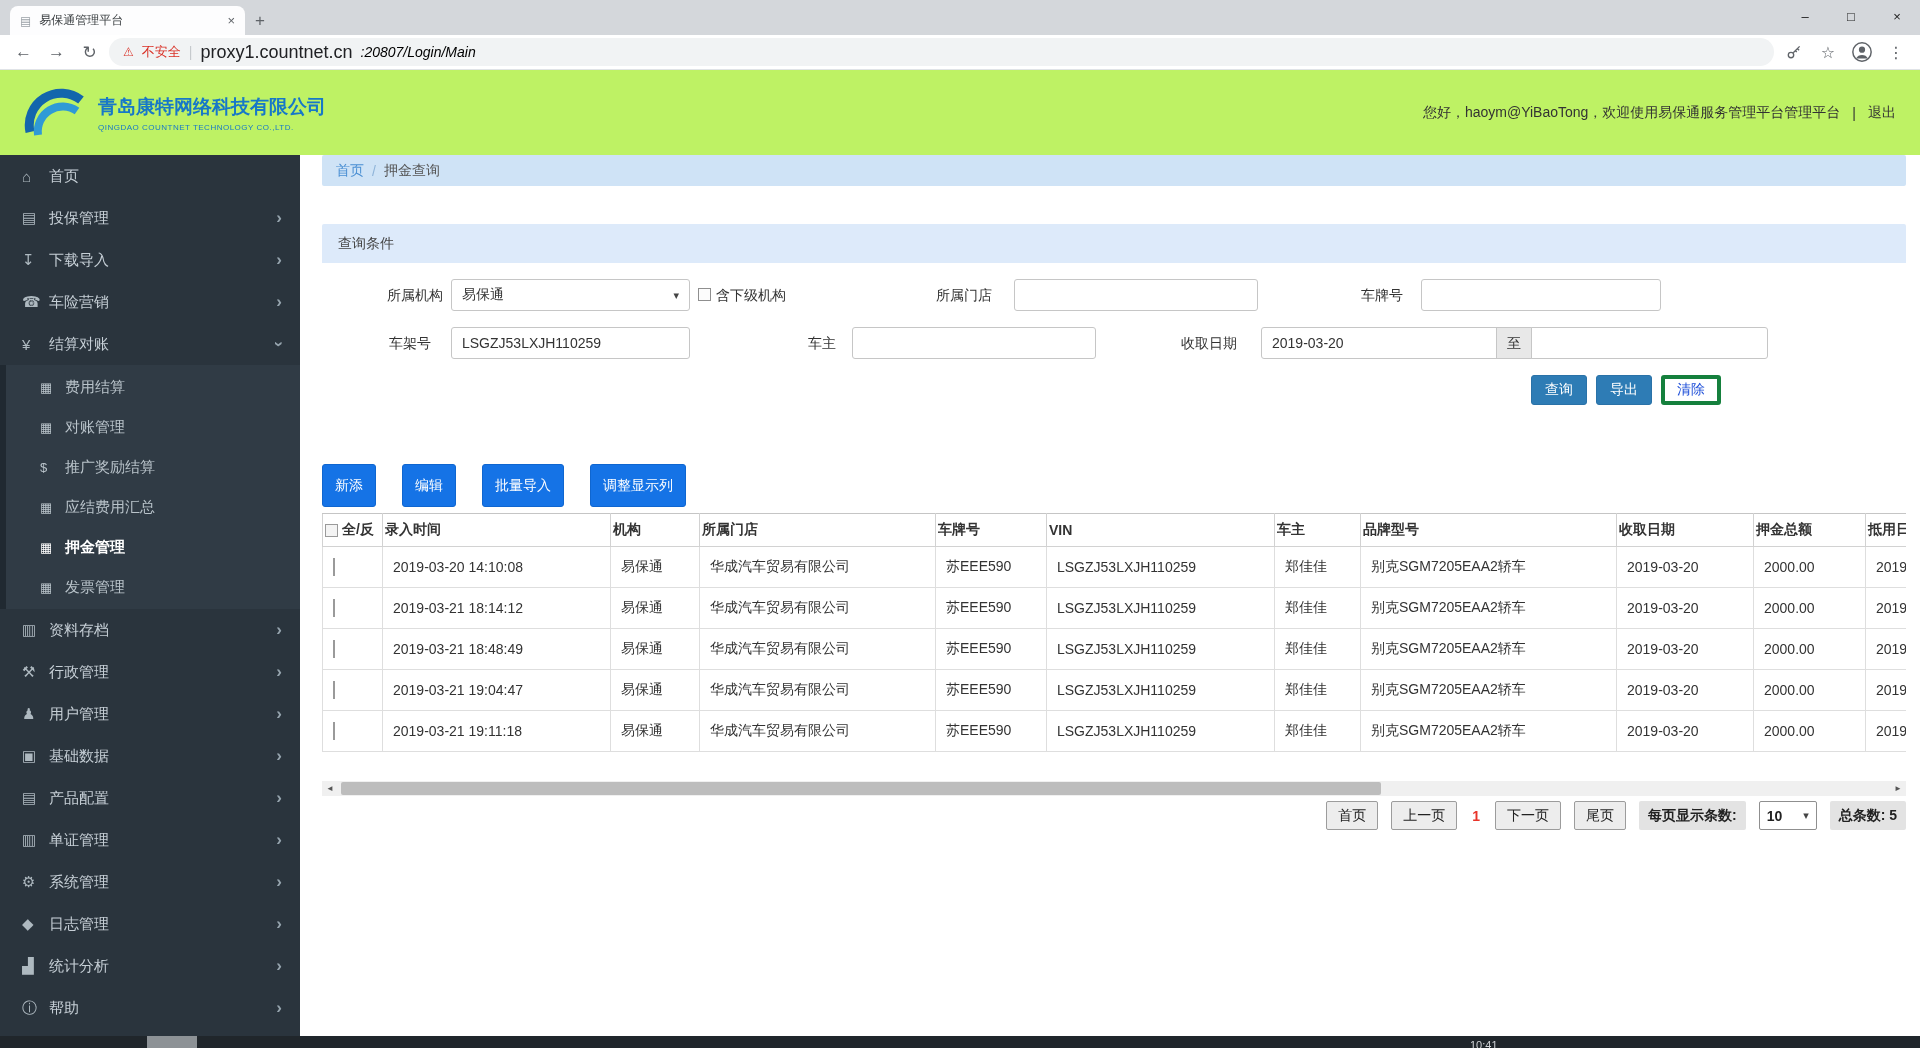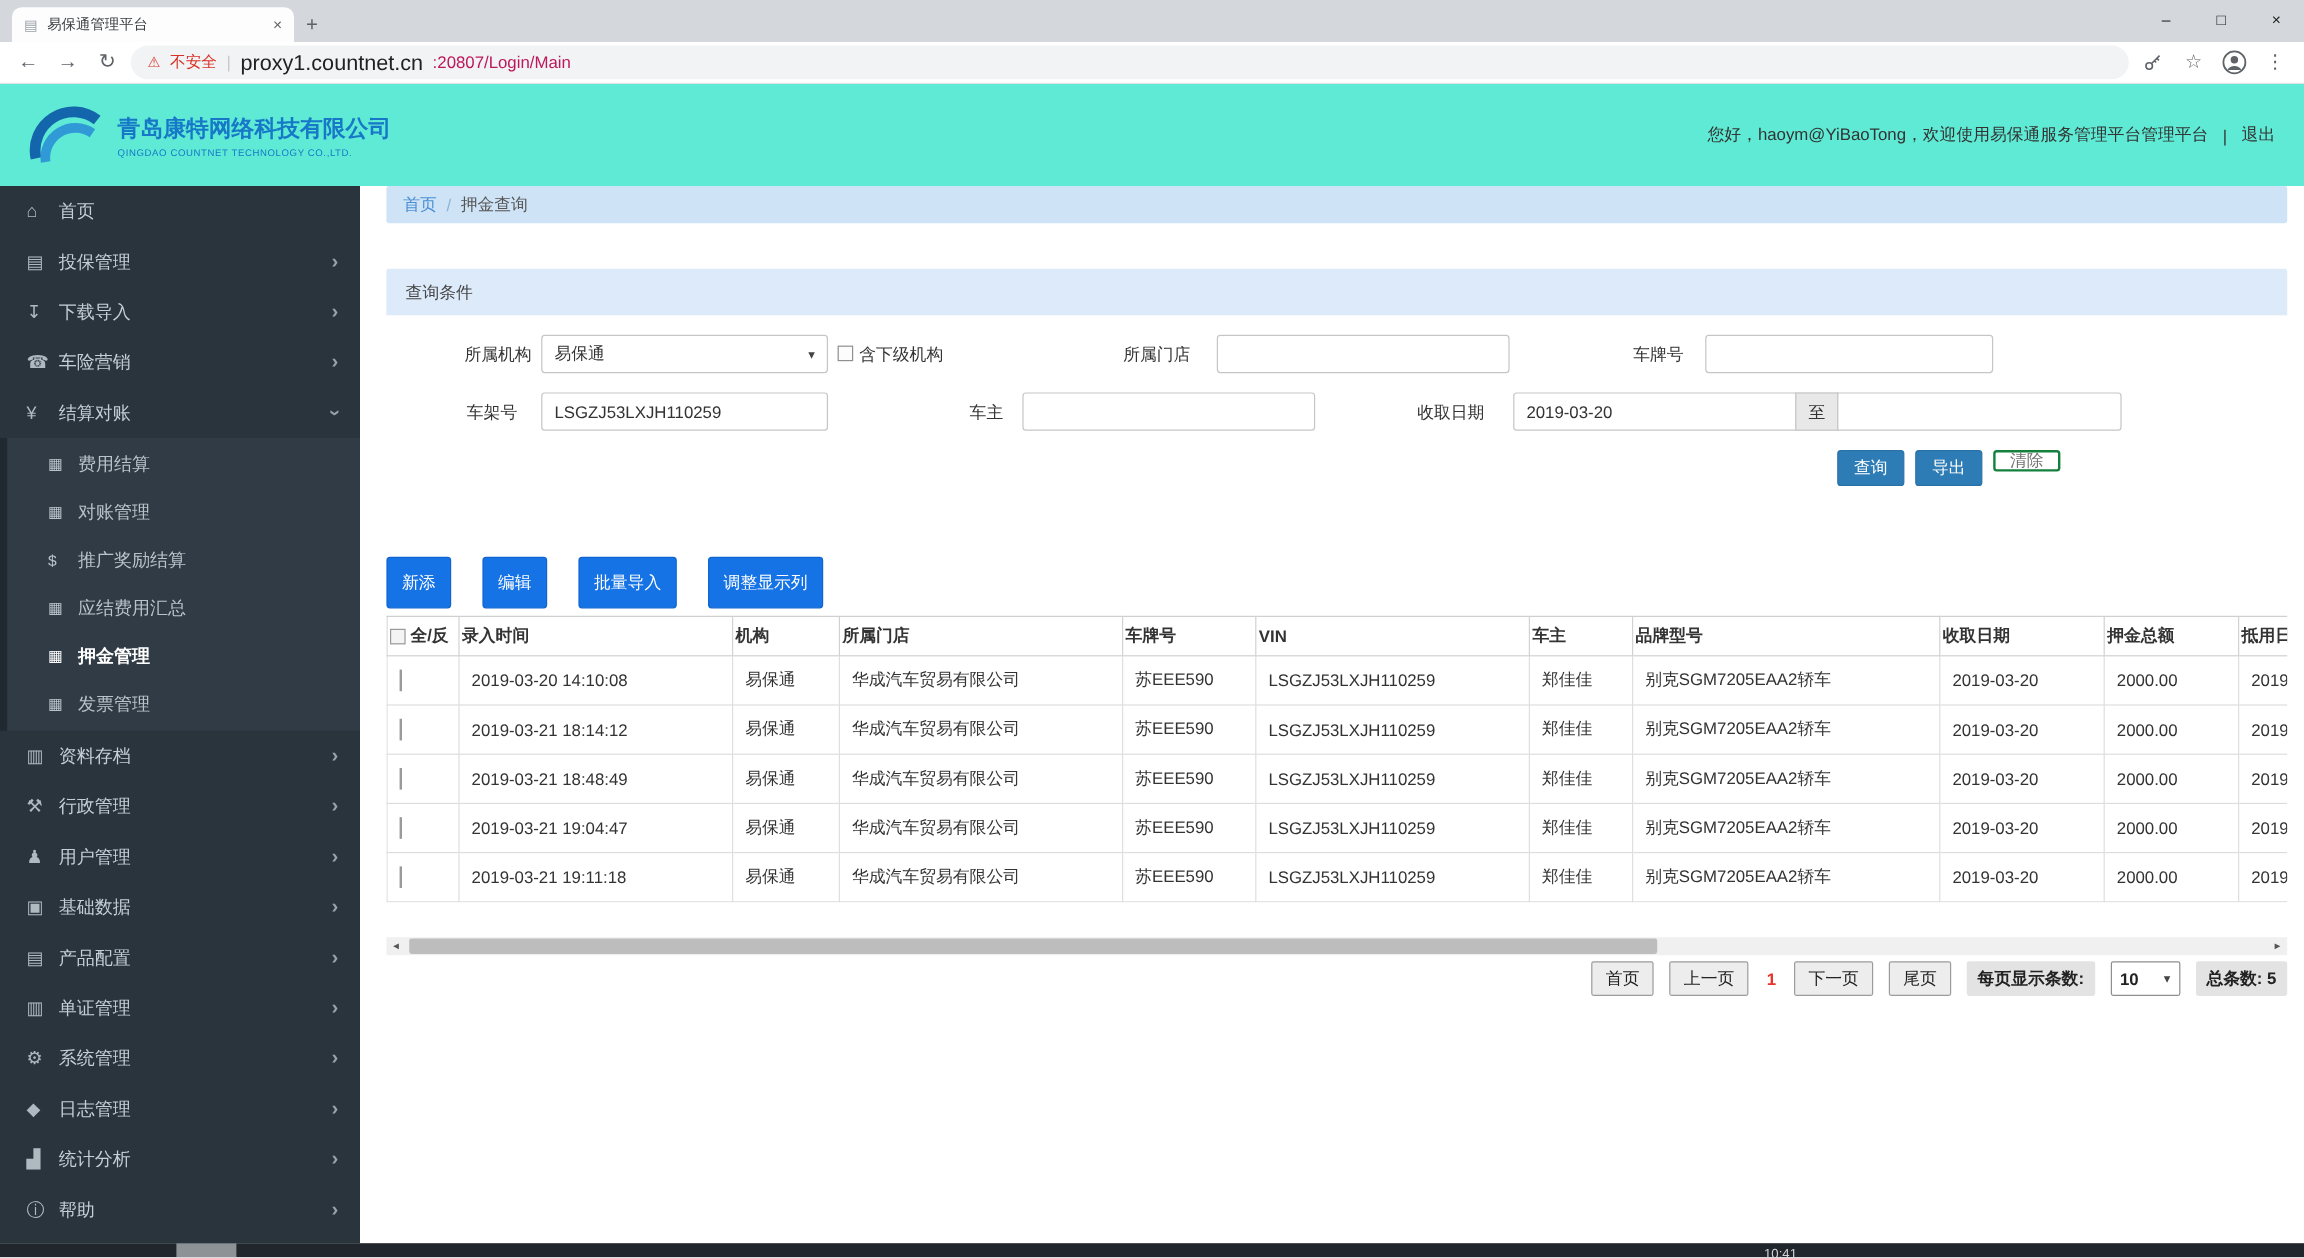--- a/index.html
+++ b/index.html
@@ -16,25 +16,25 @@
   .wincontrols { position:absolute; right:0; top:0; height:32px; display:flex; }
   .winbtn { width:46px; display:flex; align-items:center; justify-content:center; font-size:13px; color:#1b1b1b; cursor:pointer; }
 
   .toolbar { height:35px; background:#fff; border-bottom:1px solid #e0e3e7; display:flex; align-items:center; padding:0 10px; gap:6px; }
   .navbtn { width:27px; height:27px; border-radius:50%; display:flex; align-items:center; justify-content:center; font-size:17px; color:#5f6368; cursor:pointer; }
   .omnibox { flex:1; height:28px; border-radius:14px; background:#f1f3f4; display:flex; align-items:center; padding:0 14px; gap:8px; }
   .warn-icon { color:#d93025; font-size:12px; }
   .warn-text { color:#d93025; font-size:13px; }
   .omni-sep { color:#c6cacd; font-size:14px; }
   .url-host { font-size:18px; color:#202124; }
-  .url-rest { font-size:14px; color:#be185d; }
+  .url-rest { font-size:14px; color:#000000;font-style:italic; }
   .tool-icon { width:28px; height:28px; display:flex; align-items:center; justify-content:center; color:#5f6368; font-size:16px; cursor:pointer; }
 
   
-  .site-header { height:85px; background:#5eead4; display:flex; align-items:center; padding:0 24px; }
+  .site-header { height:85px; background:#bef264; display:flex; align-items:center; padding:0 24px; }
   .logo-box { display:flex; align-items:center; gap:12px; }
   .company-cn { font-size:19px; font-weight:bold; color:#1778c8; }
   .company-en { font-size:8px; color:#1778c8; letter-spacing:.5px; margin-top:3px; }
   .greet { margin-left:auto; display:flex; align-items:center; gap:12px; font-size:14px; color:#333; }
   .logout { cursor:pointer; color:#333; }
 
   
   .app-body { display:flex; height:881px; }
   .sidebar { width:300px; flex-shrink:0; background:#2a343d; }
   .side-item { height:42px; display:flex; align-items:center; padding:0 18px 0 22px; font-size:15px; color:#c6cfd6; cursor:pointer; }
@@ -60,21 +60,21 @@
   .panel-body { position:relative; height:170px; background:#fff; }
   .f-label { position:absolute; height:32px; line-height:32px; font-size:14px; color:#333; text-align:right; }
   .f-input, .f-select { position:absolute; height:32px; border:1px solid #c6c6c6; border-radius:3px; padding:0 10px; font-size:14px; color:#333; background:#fff; }
   .f-select { display:flex; align-items:center; justify-content:space-between; cursor:pointer; }
   .sel-arrow { font-size:11px; color:#444; }
   .chkbox { position:absolute; width:13px; height:13px; border:1px solid #8f8f8f; background:#fcfcfc; cursor:pointer; }
   .chk-label { position:absolute; height:32px; line-height:32px; font-size:14px; color:#333; }
   .date-to { position:absolute; height:32px; line-height:30px; text-align:center; background:#e8e8e8; border:1px solid #c6c6c6; font-size:14px; color:#333; }
   .qbtns { position:absolute; top:112px; left:1209px; display:flex; gap:9px; }
   .btn-steel { height:30px; padding:0 13px; background:#2e7cb5; border:1px solid #2a72a8; border-radius:3px; color:#fff; font-size:14px; display:flex; align-items:center; cursor:pointer; }
-  .btn-plain { height:18px; padding:0 12px; background:#fff; border:2px solid #15803d; border-radius:3px; color:#737373; font-size:14px; display:flex; align-items:center; cursor:pointer; }
+  .btn-plain { height:30px; padding:0 12px; background:#fff; border:4px solid #15803d; border-radius:3px; color:#1d4ed8; font-size:14px; display:flex; align-items:center; cursor:pointer; }
 
   .actions { margin-top:31px; display:flex; }
   .btn-bright { height:43px; padding:0 12px; margin-right:26px; background:#1573e6; border:1px solid #0f66d0; border-radius:3px; color:#fff; font-size:14px; display:flex; align-items:center; cursor:pointer; }
 
   .table-wrap { margin-top:6px; width:1584px; overflow:hidden; }
   table { border-collapse:collapse; table-layout:fixed; width:1700px; font-size:14px; color:#333; background:#fff; }
   th { font-weight:bold; text-align:left; padding:7px 2px; border:1px solid #d2d2d2; border-top-color:#c5c5c5; white-space:nowrap; overflow:hidden; }
   td { padding:11px 10px; border:1px solid #dedede; white-space:nowrap; overflow:hidden; }
   .cell-chk { display:flex; align-items:center; gap:4px; }
   .tbl-chk { width:13px; height:13px; border:1px solid #9a9a9a; background:#f4f4f4; flex-shrink:0; cursor:pointer; }

